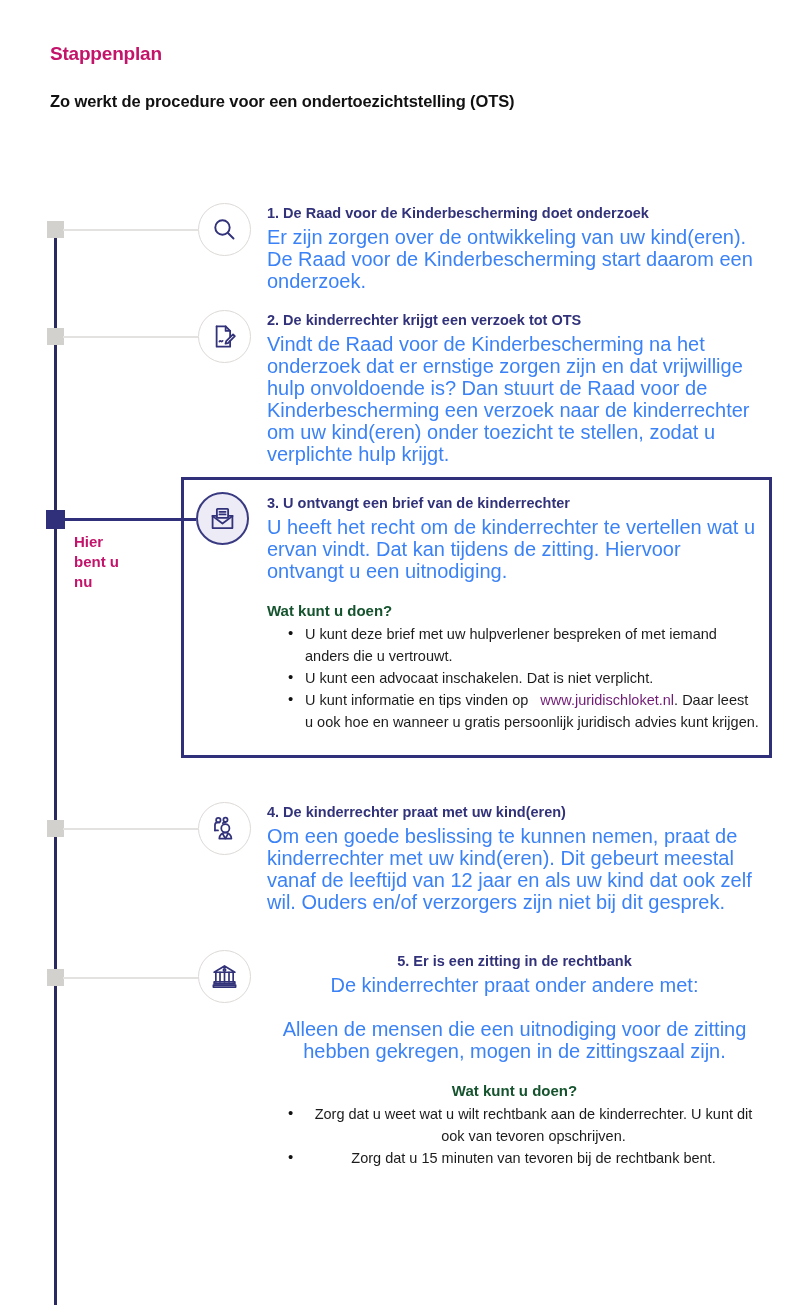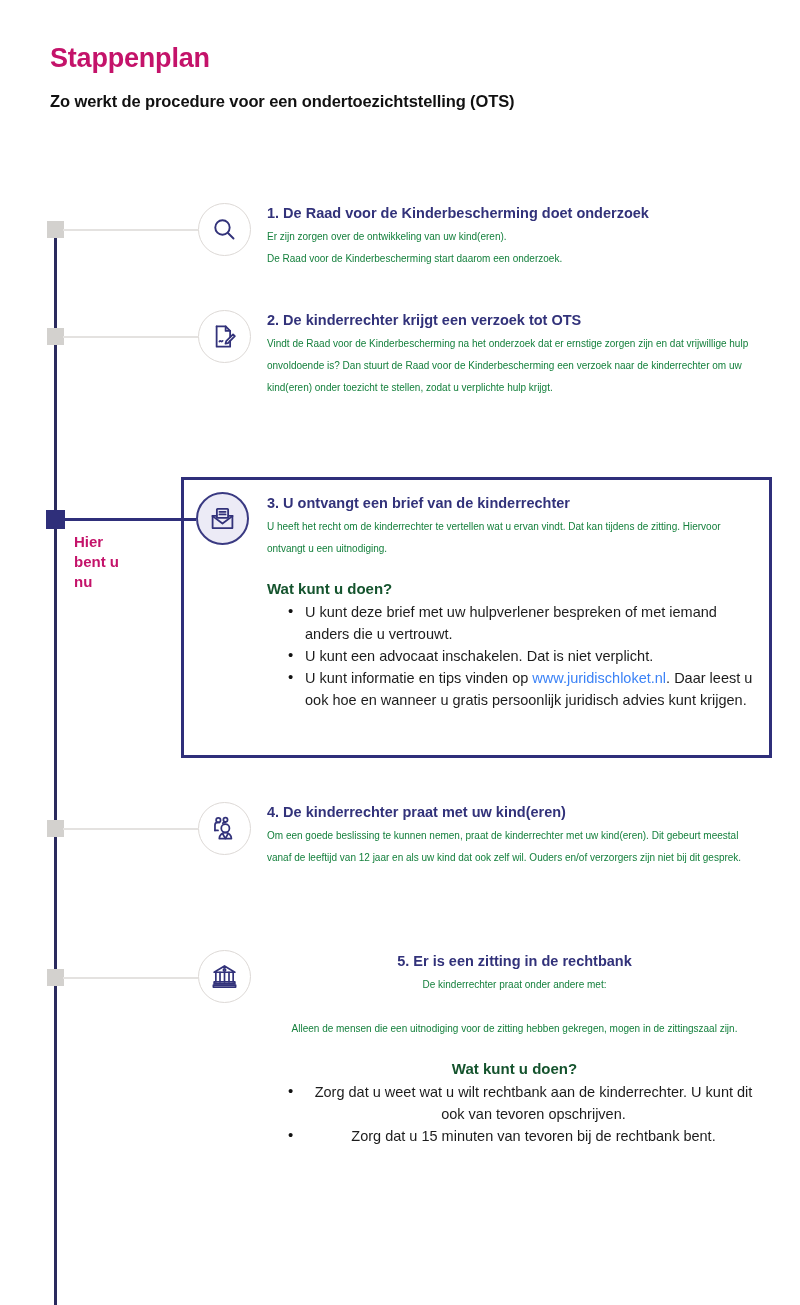--- a/index.html
+++ b/index.html
@@ -15,21 +15,21 @@
     font-family: "Liberation Sans", sans-serif;
     color: #1c1c1c;
     overflow: hidden;
   }
 
   
   .page-title {
     position: absolute;
     left: 50px;
     top: 43px;
-    font-size: 27px;
+    font-size: 19px;
     font-weight: bold;
     color: #c4136a;
     letter-spacing: -0.2px;
   }
   .page-subtitle {
     position: absolute;
     left: 50px;
     top: 92px;
     font-size: 16.5px;
     font-weight: bold;
@@ -112,23 +112,23 @@
   .step-body.boxed { width: 492px; }
 
   .step-heading {
     font-size: 14.5px;
     font-weight: bold;
     color: #32327a;
     margin: 0 0 2px 0;
     line-height: 1.45;
   }
   .step-text {
-    font-size: 10px;
+    font-size: 20px;
     line-height: 22px;
-    color: #15803d;
+    color: #3b82f6;
     margin: 0;
   }
   .sub-heading {
     font-size: 15px;
     font-weight: bold;
     color: #14532d;
     margin: 18px 0 1px 0;
     line-height: 22px;
   }
   ul.step-list {
@@ -144,22 +144,23 @@
   }
   ul.step-list li::before {
     content: "\2022";
     position: absolute;
     left: -17px;
     top: -1px;
     font-size: 15px;
     color: #111;
   }
   .link {
-    color: #3b82f6;
+    color: #701a75;
     text-decoration: none;
+    margin-left: 8px;
   }
   .spacer-line { height: 22px; }
 
   
   .highlight-box {
     position: absolute;
     left: 181px;
     top: 477px;
     width: 591px;
     height: 281px;

